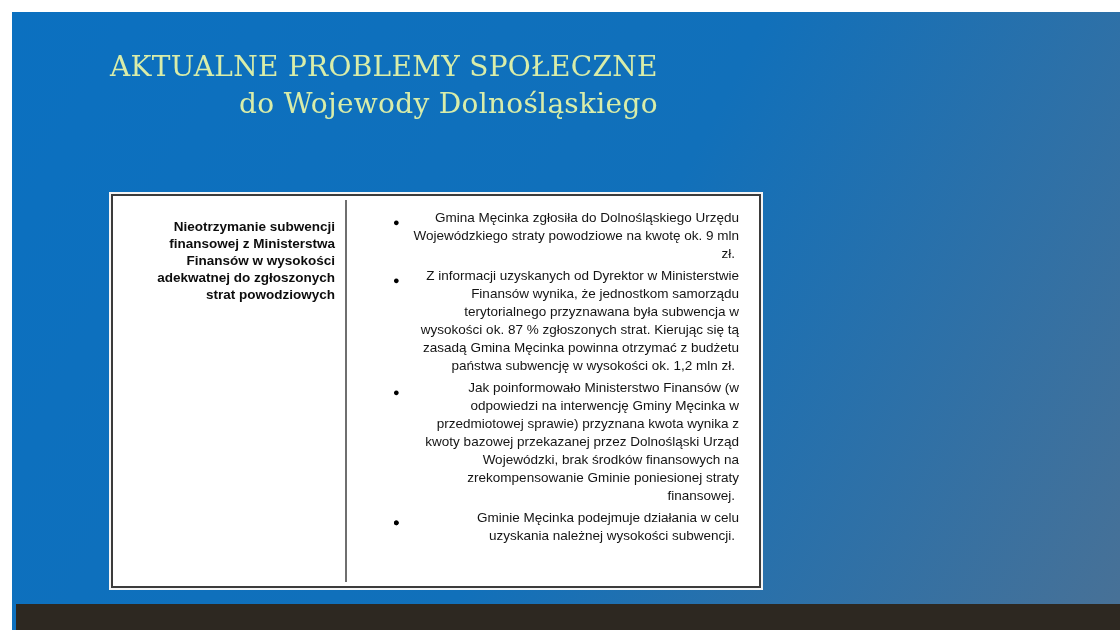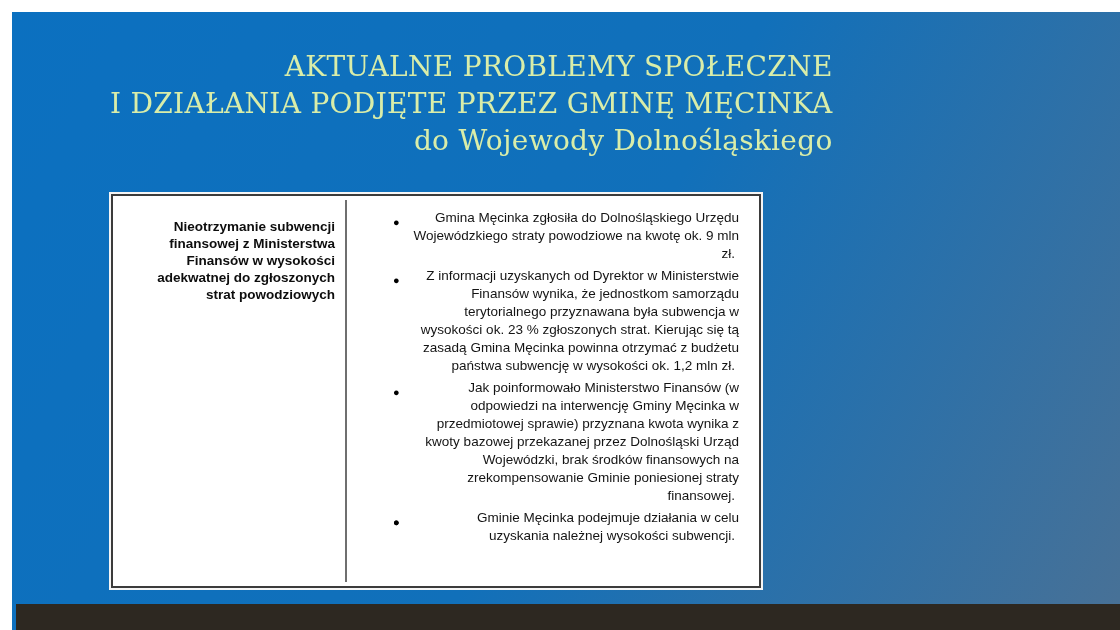--- a/index.html
+++ b/index.html
@@ -82,36 +82,35 @@
     background: #2d2821;
   }
 </style>
 </head>
 <body>
 
 <div class="slide">
 
   <div class="slide-title">
     <div>AKTUALNE PROBLEMY SPOŁECZNE</div>
-    <div>I DZIAŁANIA PODJĘTE PRZEZ GMINĘ MĘCINKA</div>
     <div>do Wojewody Dolnośląskiego</div>
   </div>
 
   <div class="content-table">
     <div class="cell-problem">Nieotrzymanie subwencji finansowej z Ministerstwa Finansów w wysokości adekwatnej do zgłoszonych strat powodziowych</div>
 
     <div class="cell-actions">
       <ul class="bullet-list">
         <li class="bullet-item">
           <span class="dot">●</span>
           <span>Gmina Męcinka zgłosiła do Dolnośląskiego Urzędu Wojewódzkiego straty powodziowe na kwotę ok. 9 mln zł.</span>
         </li>
         <li class="bullet-item">
           <span class="dot">●</span>
-          <span>Z informacji uzyskanych od Dyrektor w Ministerstwie Finansów wynika, że jednostkom samorządu terytorialnego przyznawana była subwencja w wysokości ok. 23 % zgłoszonych strat. Kierując się tą zasadą Gmina Męcinka powinna otrzymać z budżetu państwa subwencję w wysokości ok. 1,2 mln zł.</span>
+          <span>Z informacji uzyskanych od Dyrektor w Ministerstwie Finansów wynika, że jednostkom samorządu terytorialnego przyznawana była subwencja w wysokości ok. 87 % zgłoszonych strat. Kierując się tą zasadą Gmina Męcinka powinna otrzymać z budżetu państwa subwencję w wysokości ok. 1,2 mln zł.</span>
         </li>
         <li class="bullet-item">
           <span class="dot">●</span>
           <span>Jak poinformowało Ministerstwo Finansów (w odpowiedzi na interwencję Gminy Męcinka w przedmiotowej sprawie) przyznana kwota wynika z kwoty bazowej przekazanej przez Dolnośląski Urząd Wojewódzki, brak środków finansowych na zrekompensowanie Gminie poniesionej straty finansowej.</span>
         </li>
         <li class="bullet-item">
           <span class="dot">●</span>
         </li>
         <li class="bullet-item">
           <span class="dot">●</span>

